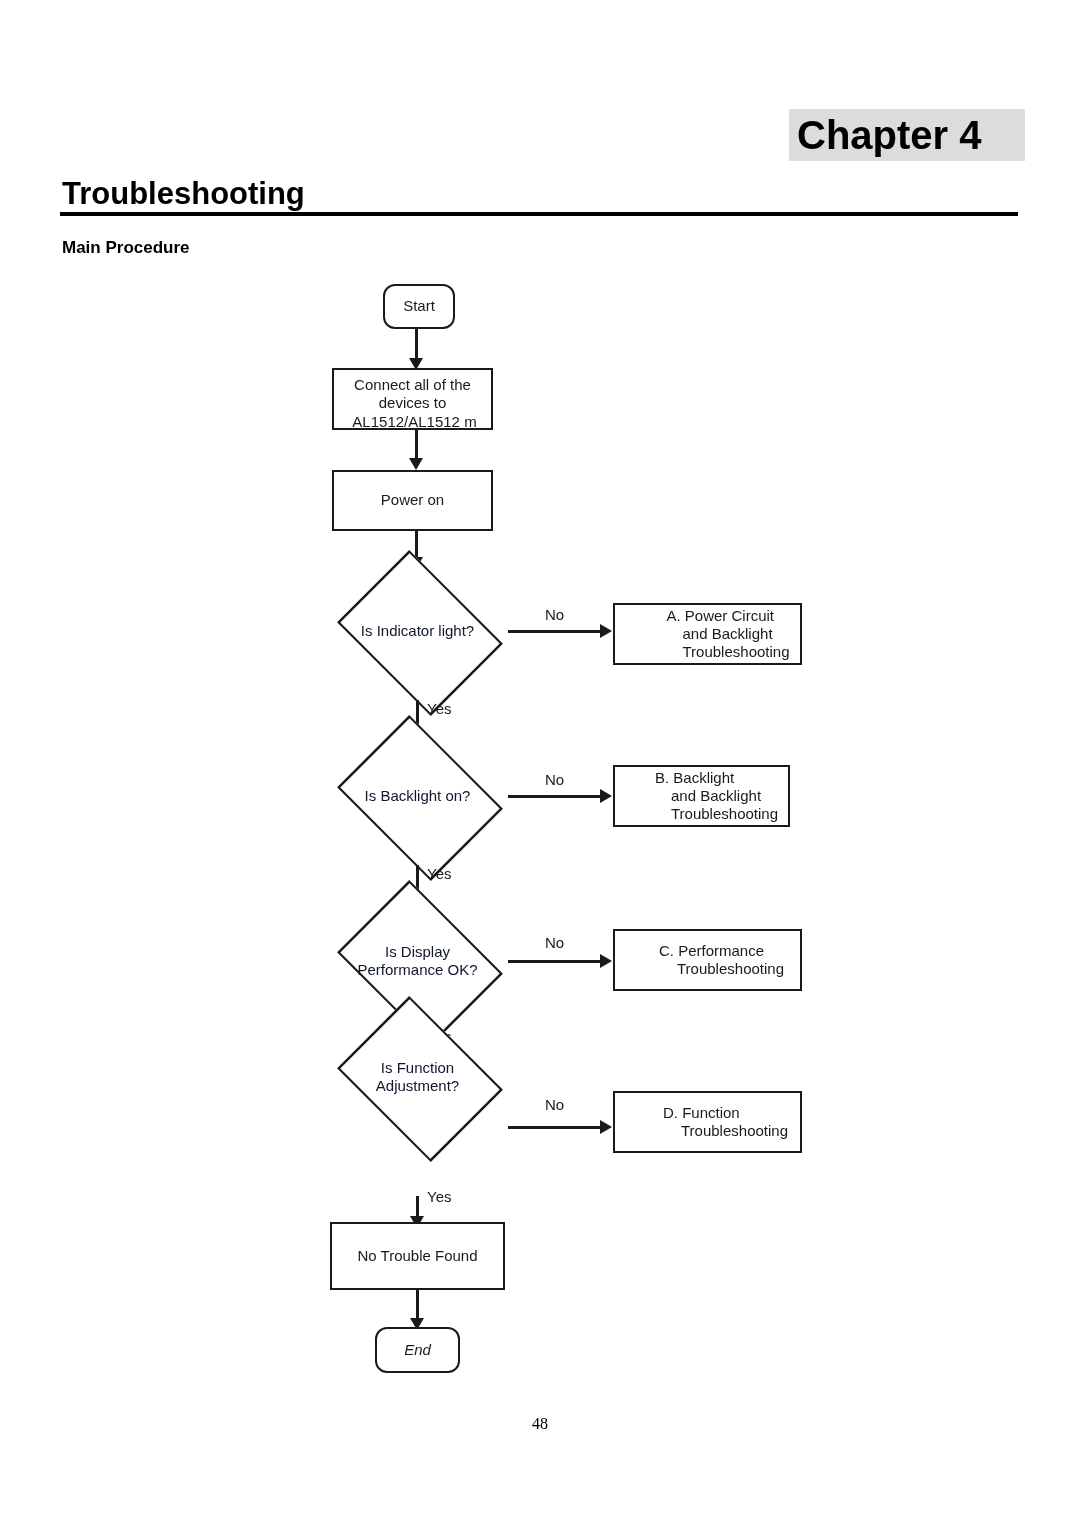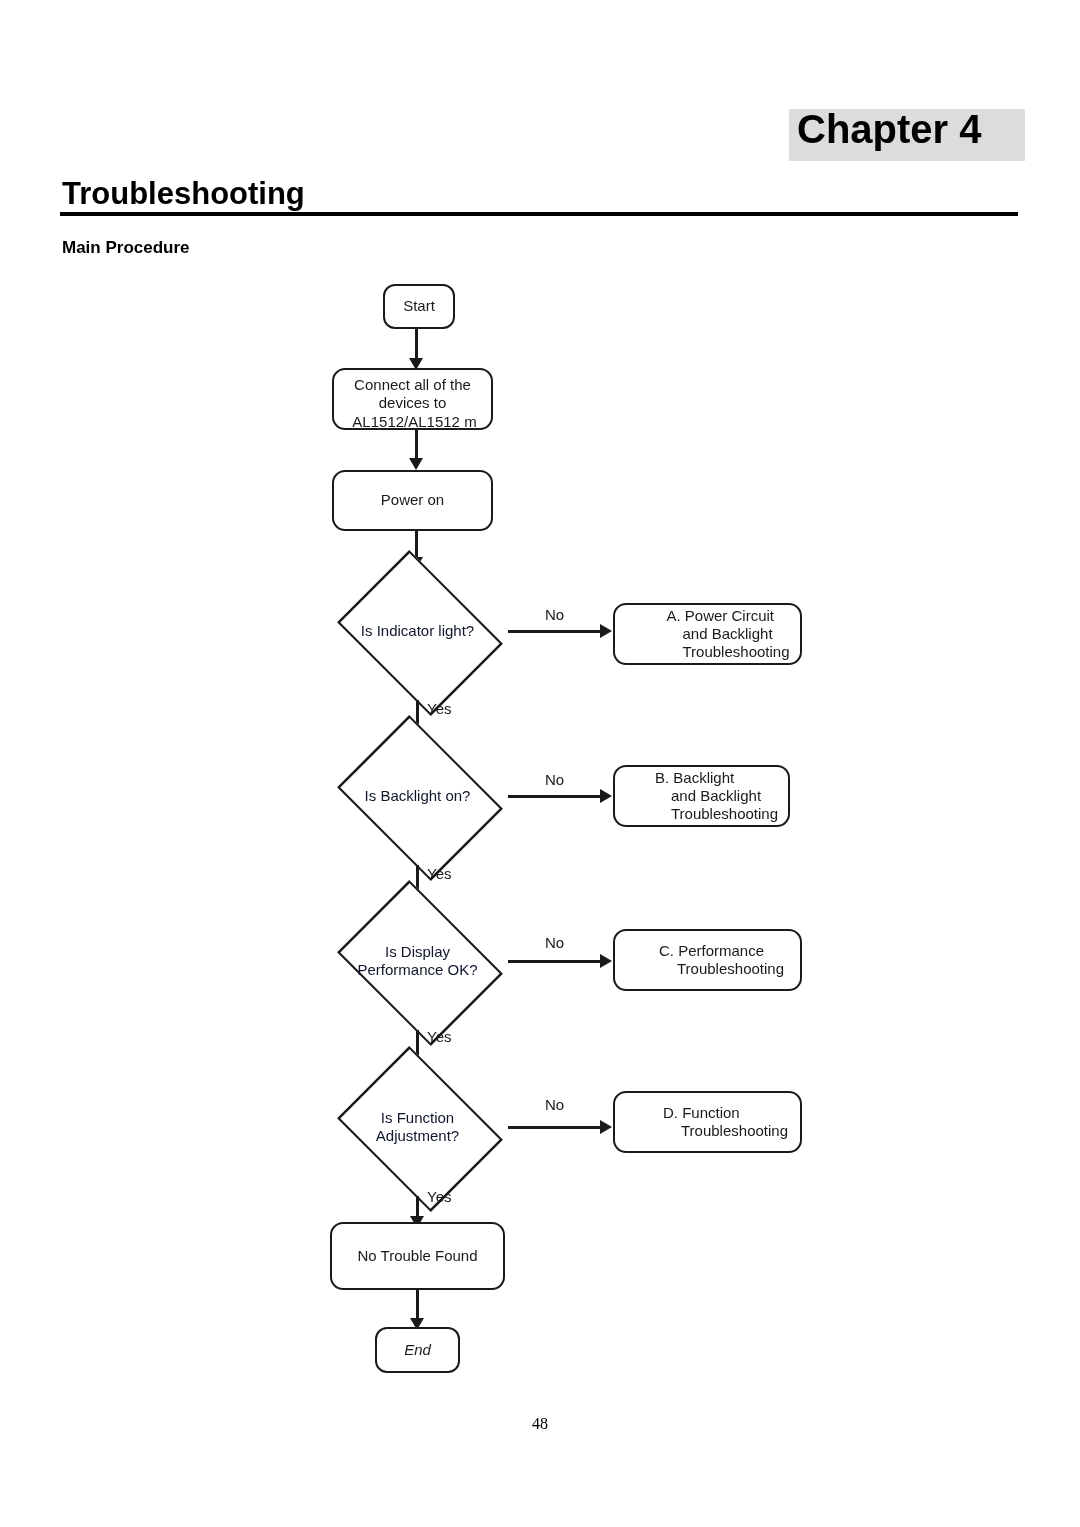--- a/index.html
+++ b/index.html
@@ -18,21 +18,21 @@
 
   
   #chapter-band {
     position: absolute;
     left: 789px;
     top: 109px;
     width: 236px;
     height: 52px;
     background: #dcdcdc;
     display: flex;
-    align-items: flex-start;
+    align-items: center;
     justify-content: flex-start;
     box-sizing: border-box;
     padding: 0 6px 0 8px;
   }
   #chapter-band .chapter-text {
     font-size: 40px;
     font-weight: bold;
     line-height: 1;
     letter-spacing: 0px;
     white-space: nowrap;
@@ -87,21 +87,20 @@
   .node {
     position: absolute;
     box-sizing: border-box;
     display: flex;
     align-items: center;
     justify-content: center;
     text-align: center;
     font-size: 15px;
     line-height: 1.22;
     color: #1a1a1a;
-    border-radius: 13px;
   }
   .proc {
     border: 2.5px solid #1a1a1a;
     background: #ffffff;
   }
   .terminal {
     border: 2.5px solid #1a1a1a;
     border-radius: 12px;
     background: #ffffff;
   }
@@ -278,21 +277,21 @@
   <div class="arrow-down" style="left:410px; top:1078px;"></div>
   <div class="edge-label" style="left:427px; top:1028px;">Yes</div>
 
   <div class="node proc" style="left:613px; top:929px; width:189px; height:62px;">
     <div class="node-text-left" style="padding-left:28px;">
       <span class="node-text">C. Performance</span>
       <span class="node-text" style="padding-left:18px;">Troubleshooting</span>
     </div>
   </div>
 
-  <div class="decision" style="left:327px; top:1058px; width:181px; height:138px;text-decoration:underline;">
+  <div class="decision" style="left:327px; top:1008px; width:181px; height:138px;text-decoration:underline;">
     <div class="dia-shape"></div>
     <div class="dia-label">
       <div>
         <span class="node-text">Is Function</span>
         <span class="node-text">Adjustment?</span>
       </div>
     </div>
   </div>
   <div class="hline" style="left:508px; top:1126px; width:96px;"></div>
   <div class="arrow-right" style="left:600px; top:1120px;"></div>

